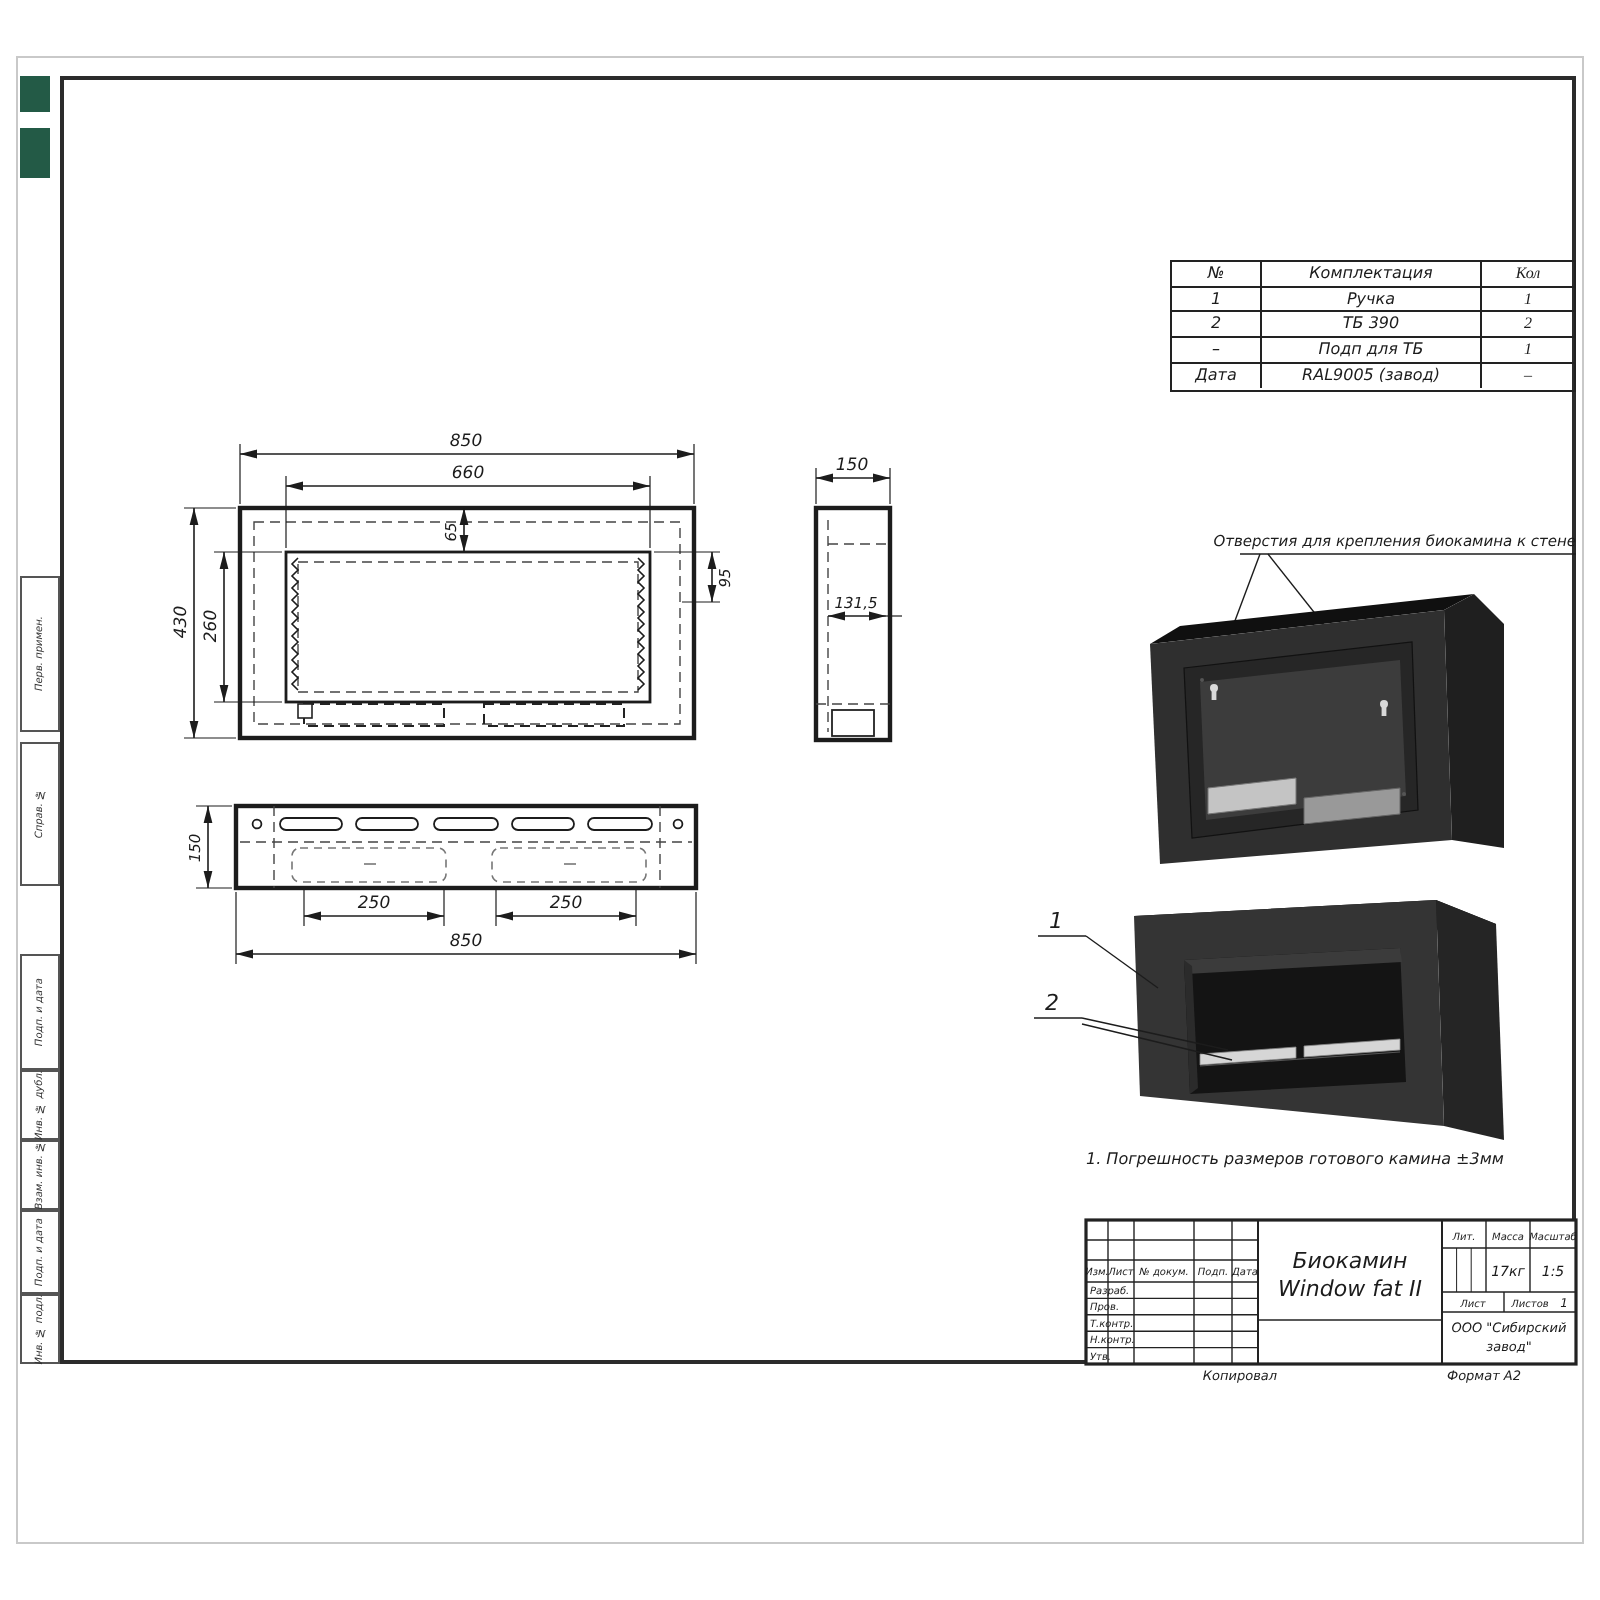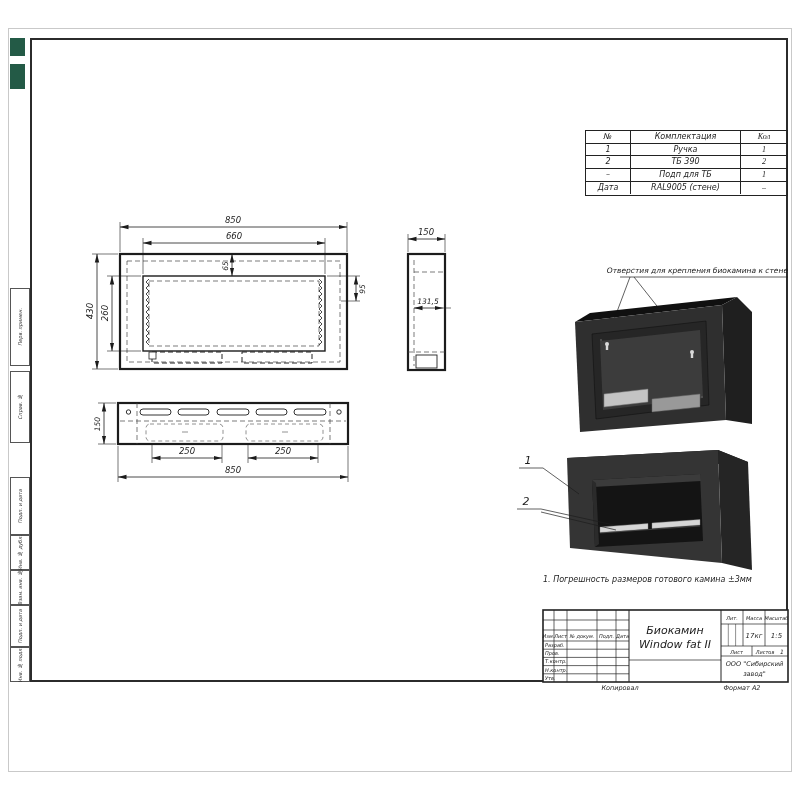--- a/index.html
+++ b/index.html
@@ -67,21 +67,21 @@
     <div>1</div>
     <div>Ручка</div>
     <div>1</div>
     <div>2</div>
     <div>ТБ 390</div>
     <div>2</div>
     <div>–</div>
     <div>Подп для ТБ</div>
     <div>1</div>
     <div>Дата</div>
-    <div>RAL9005 (стене)</div>
+    <div>RAL9005 (завод)</div>
     <div>–</div>
   </div>
 
   <svg class="draw" width="800" height="800" viewBox="0 0 800 800">
     <defs>
       <marker id="arr" markerWidth="10" markerHeight="8" refX="8.5" refY="3" orient="auto-start-reverse" markerUnits="userSpaceOnUse">
         <path d="M0,0.8 L8.5,3 L0,5.2 Z" fill="#1c1c1c"></path>
       </marker>
     </defs>
     <g font-family="DejaVu Sans, sans-serif" font-style="italic" fill="#1c1c1c">

